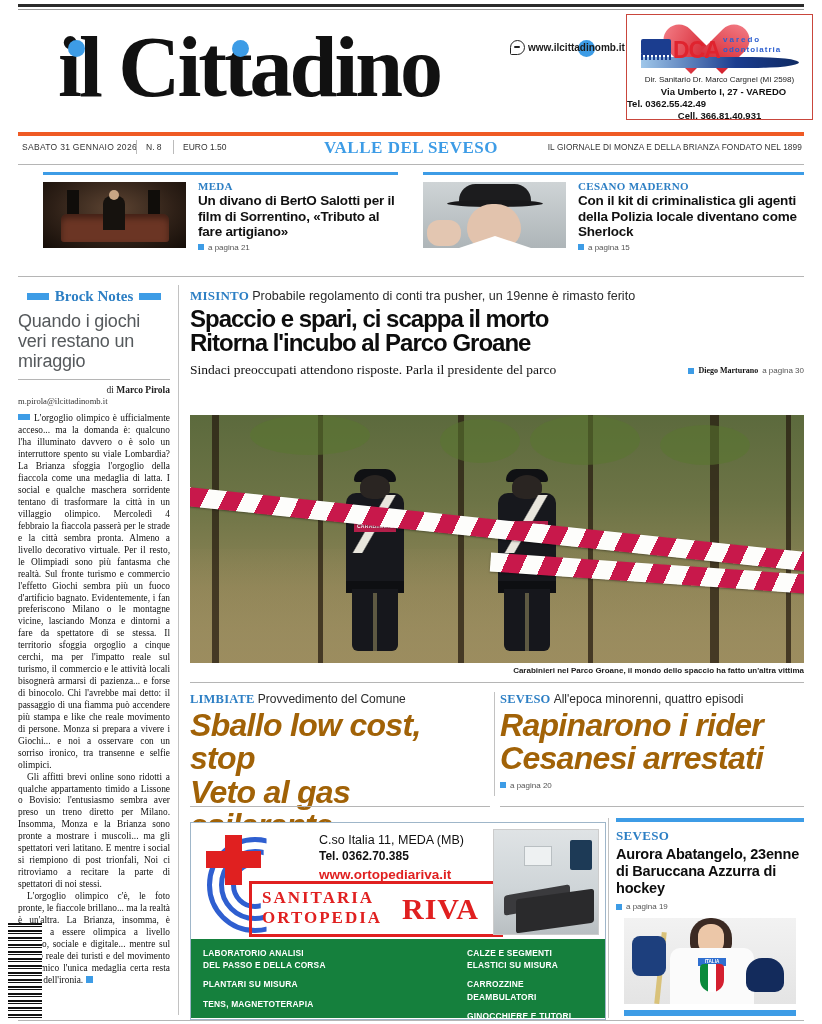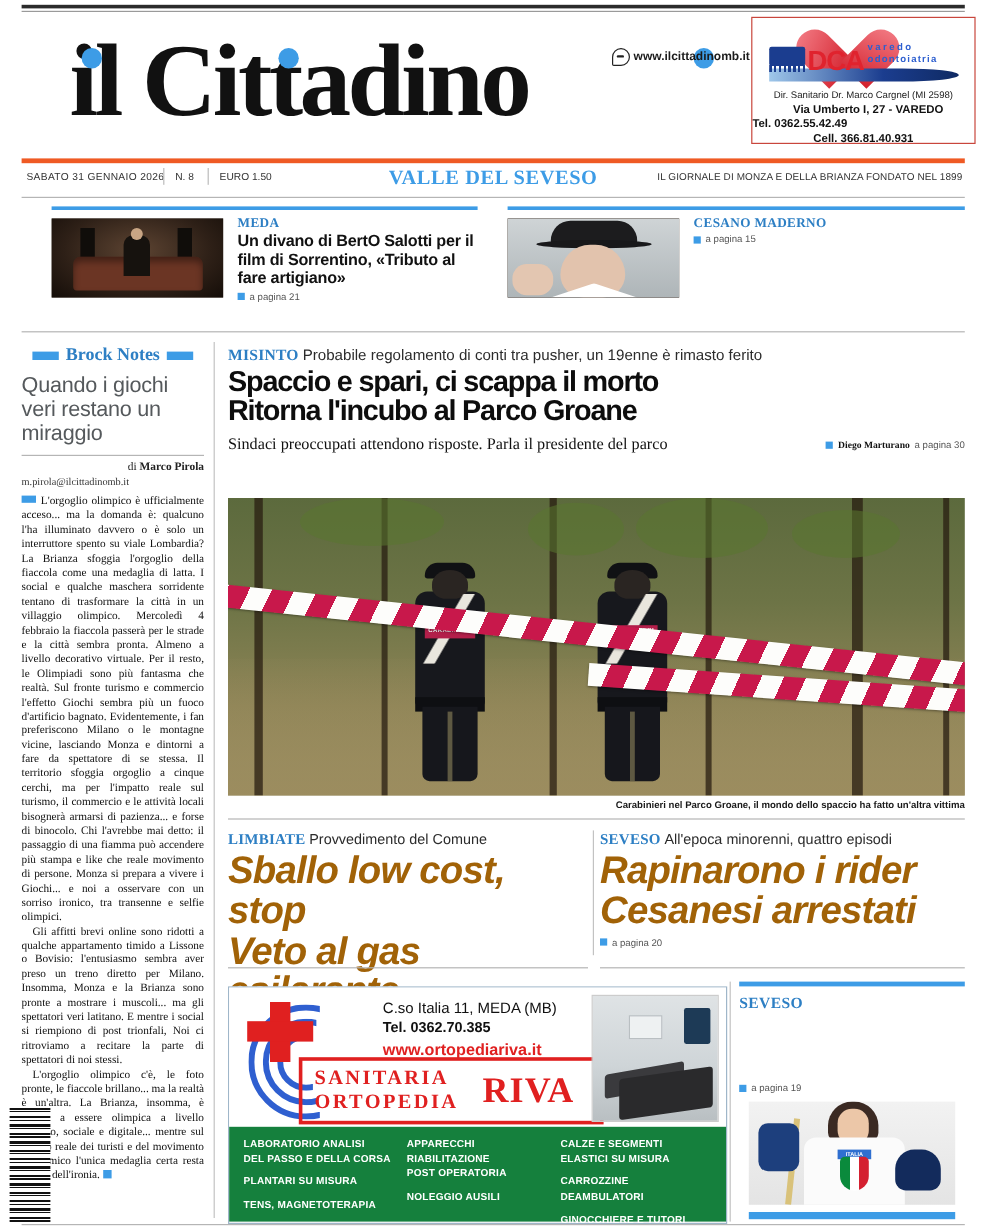--- a/index.html
+++ b/index.html
@@ -303,20 +303,21 @@
         <div class="sher">
           <div class="hat"></div>
             <div class="brim"></div>
             <div class="face"></div>
           <div class="collar"></div>
             <div class="hand"></div>
         </div>
       </div>
       <div class="t-txt">
         <div class="kicker">CESANO MADERNO</div>
+        <div class="t-head">Con il kit di criminalistica gli agenti della Polizia locale diventano come Sherlock</div>
         <div class="pag">
           <span class="sqr"></span>
           <span>a pagina 15</span>
         </div>
       </div>
     </div>
   </div>
   <div class="strip-rule"></div>
 
   <div class="colsep"></div>
@@ -459,43 +460,37 @@
     </div>
     <div class="ad-bottom">
       <div class="ad-col ac1">
         <div>LABORATORIO ANALISI</div>
         <div>DEL PASSO E DELLA CORSA</div>
         <div class="gap"></div>
         <div>PLANTARI SU MISURA</div>
         <div class="gap"></div>
         <div>TENS, MAGNETOTERAPIA</div>
       </div>
-      <div class="ad-col ac2">
-        <div>APPARECCHI</div>
-        <div>RIABILITAZIONE</div>
-        <div>POST OPERATORIA</div>
-        <div class="gap"></div>
-        <div>NOLEGGIO AUSILI</div>
-      </div>
       <div class="ad-col ac3">
         <div>CALZE E SEGMENTI</div>
         <div>ELASTICI SU MISURA</div>
         <div class="gap"></div>
         <div>CARROZZINE</div>
         <div>DEAMBULATORI</div>
         <div class="gap"></div>
         <div>GINOCCHIERE E TUTORI</div>
       </div>
     </div>
   </div>
 
   <div class="h-vrule"></div>
   <div class="hockey">
     <div class="h-bar"></div>
     <div class="h-kick">SEVESO</div>
+    <div class="h-head">Aurora Abatangelo, 23enne di Baruccana Azzurra di hockey</div>
     <div class="h-pag">
       <span class="sqr"></span>
       <span>a pagina 19</span>
     </div>
     <div class="h-photo hp">
       <div class="stick"></div>
       <div class="glove"></div>
       <div class="hair"></div>
         <div class="face"></div>
       <div class="jersey"></div>

